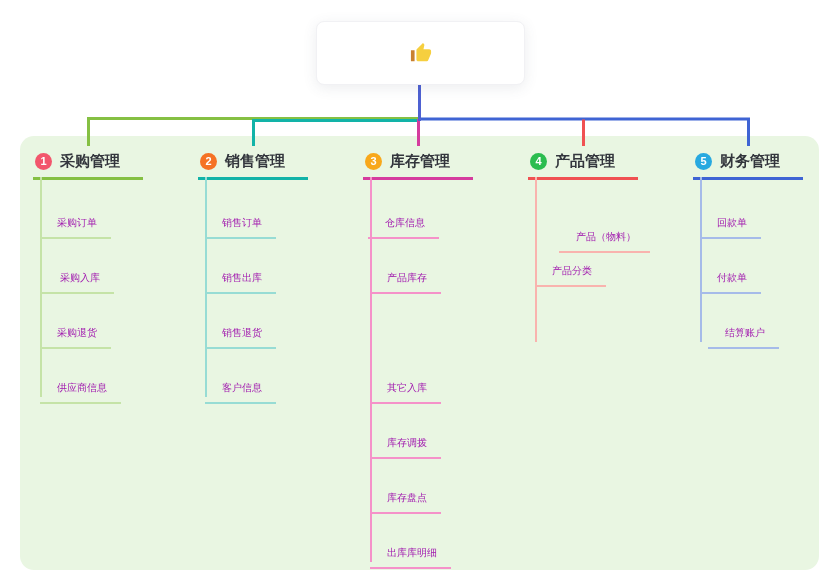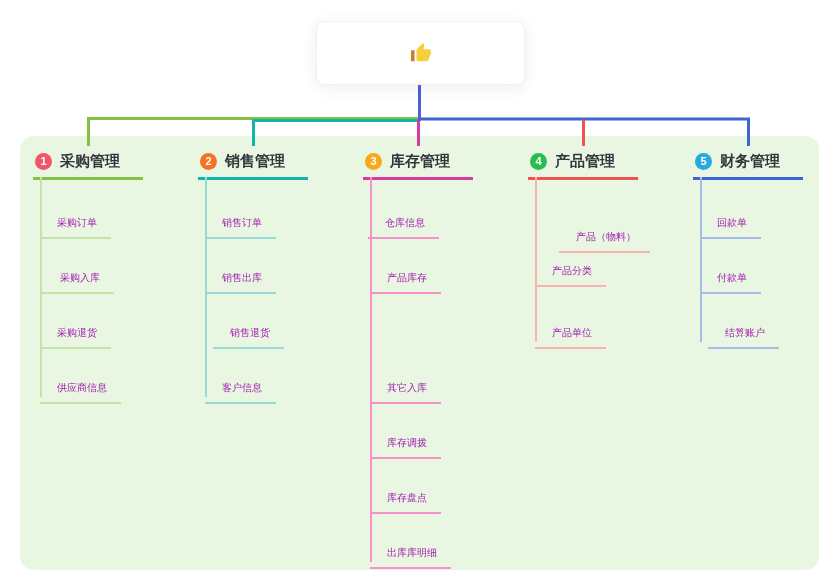--- a/index.html
+++ b/index.html
@@ -80,21 +80,21 @@
       <div class="item" style="left: 7px; top: 355px; border-bottom-color: rgb(197, 227, 167);">供应商信息</div>
     </div>
     <div class="col" style="left: 198px;">
       <div class="branch-header" style="border-bottom-color: rgb(18, 179, 168);">
         <span class="badge" style="background: rgb(245, 114, 36);">2</span>
         <span>销售管理</span>
       </div>
       <div class="vline" style="left: 7px; top: 177px; height: 220px; background: rgb(151, 220, 212);"></div>
       <div class="item" style="left: 7px; top: 190px; border-bottom-color: rgb(151, 220, 212);">销售订单</div>
       <div class="item" style="left: 7px; top: 245px; border-bottom-color: rgb(151, 220, 212);">销售出库</div>
-      <div class="item" style="left: 15px; top: 300px; border-bottom-color: rgb(151, 220, 212); font-family: Liberation Mono, monospace;">销售退货</div>
+      <div class="item" style="left: 7px; top: 300px; border-bottom-color: rgb(151, 220, 212); font-family: Liberation Mono, monospace;">销售退货</div>
       <div class="item" style="left: 7px; top: 355px; border-bottom-color: rgb(151, 220, 212);">客户信息</div>
     </div>
     <div class="col" style="left: 363px;">
       <div class="branch-header" style="border-bottom-color: rgb(213, 60, 158);">
         <span class="badge" style="background: rgb(248, 168, 27);">3</span>
         <span>库存管理</span>
       </div>
       <div class="vline" style="left: 7px; top: 177px; height: 385px; background: rgb(245, 146, 201);"></div>
       <div class="item" style="left: 5px; top: 190px; border-bottom-color: rgb(245, 146, 201);">仓库信息</div>
       <div class="item" style="left: 7px; top: 245px; border-bottom-color: rgb(245, 146, 201);">产品库存</div>
@@ -104,21 +104,20 @@
       <div class="item" style="left: 7px; top: 520px; border-bottom-color: rgb(245, 146, 201);">出库库明细</div>
     </div>
     <div class="col" style="left: 528px;">
       <div class="branch-header" style="border-bottom-color: rgb(240, 81, 82);">
         <span class="badge" style="background: rgb(43, 189, 79);">4</span>
         <span>产品管理</span>
       </div>
       <div class="vline" style="left: 7px; top: 177px; height: 165px; background: rgb(249, 179, 174);"></div>
       <div class="item" style="left: 7px; top: 204px; border-bottom-color: rgb(249, 179, 174); margin-left: 24px;">产品（物料）</div>
       <div class="item" style="left: 7px; top: 238px; border-bottom-color: rgb(249, 179, 174);">产品分类</div>
-      <div class="item" style="left: 7px; top: 300px; border-bottom-color: rgb(249, 179, 174);">产品单位</div>
     </div>
     <div class="col" style="left: 693px;">
       <div class="branch-header" style="border-bottom-color: rgb(63, 100, 212);">
         <span class="badge" style="background: rgb(40, 169, 224);">5</span>
         <span>财务管理</span>
       </div>
       <div class="vline" style="left: 7px; top: 177px; height: 165px; background: rgb(166, 187, 233);"></div>
       <div class="item" style="left: 7px; top: 190px; border-bottom-color: rgb(166, 187, 233);">回款单</div>
       <div class="item" style="left: 7px; top: 245px; border-bottom-color: rgb(166, 187, 233); text-align: right;">付款单</div>
       <div class="item" style="left: 15px; top: 300px; border-bottom-color: rgb(166, 187, 233);">结算账户</div>

